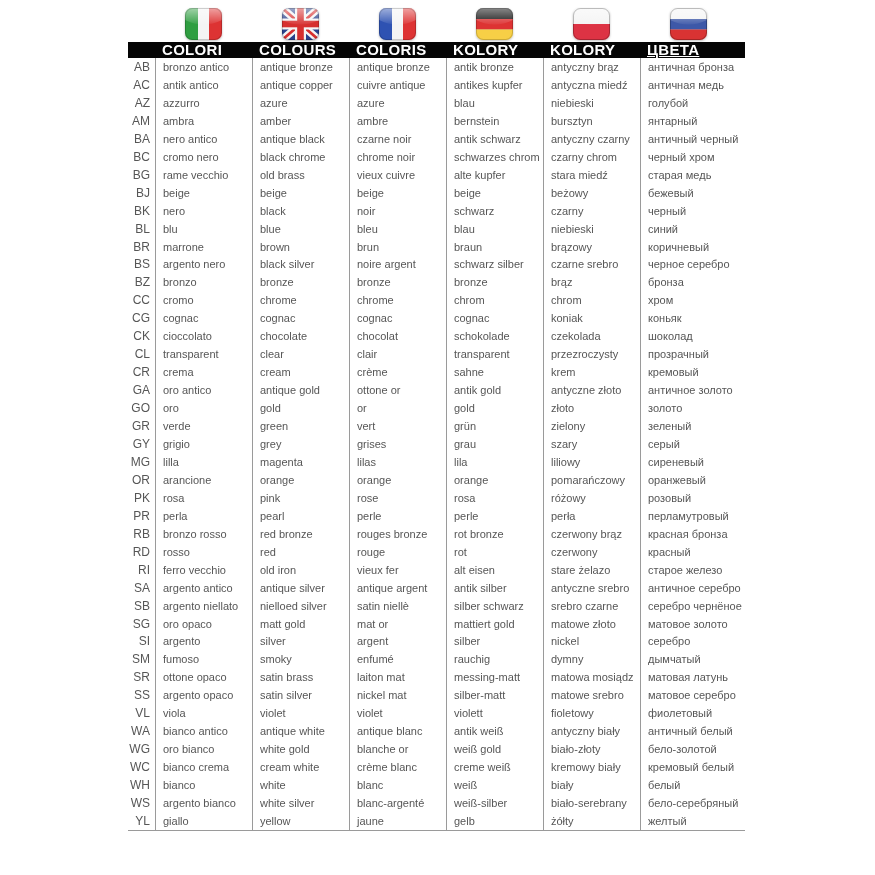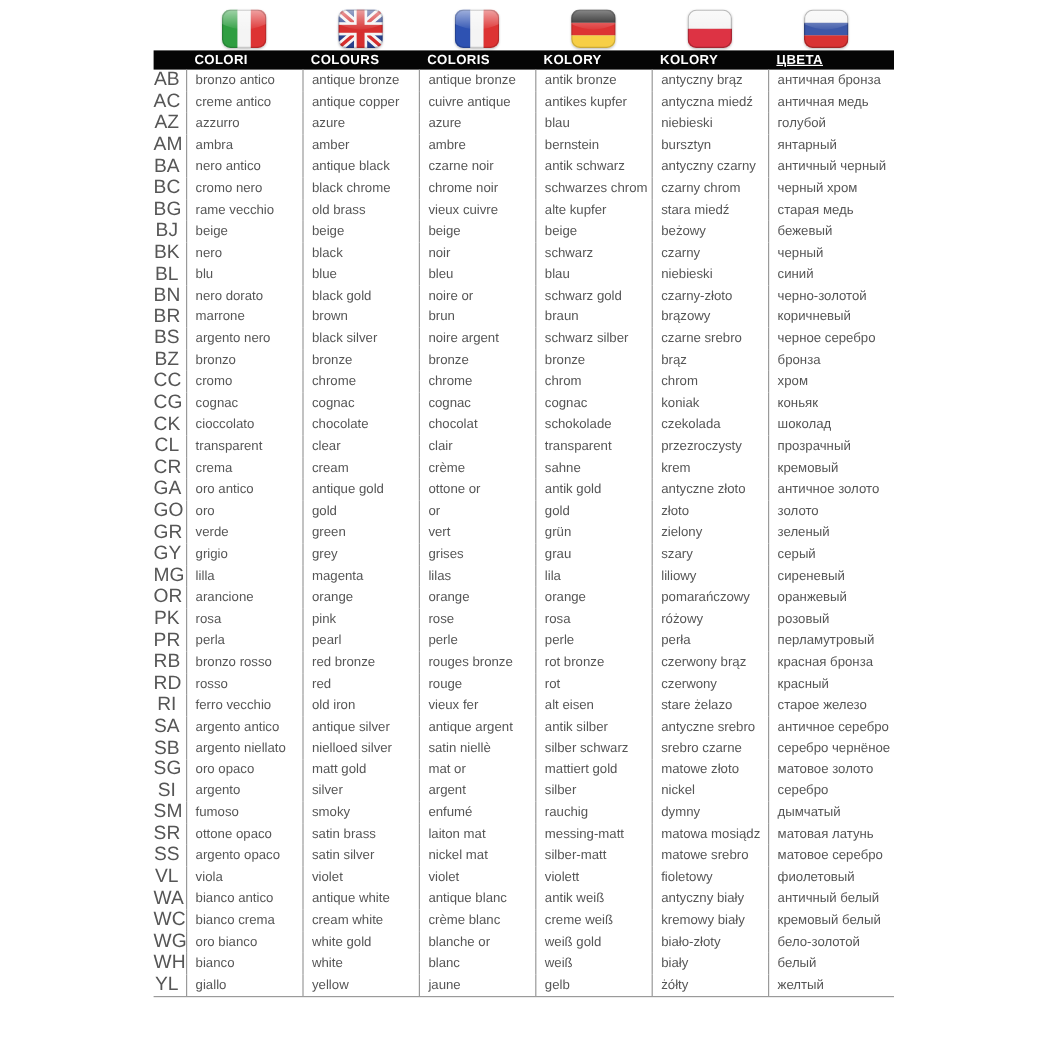--- a/index.html
+++ b/index.html
@@ -9,30 +9,30 @@
 
   
   .flag{position:absolute;top:8px;width:37px;height:32px;}
   .flag svg{display:block;filter:drop-shadow(0 1px 1px rgba(0,0,0,0.25));}
 
   
   .header-bar{position:absolute;left:128px;top:42px;width:617px;height:16px;
               background:#050505;display:flex;align-items:center;}
   .header-spacer{width:27px;flex:0 0 27px;}
   .header-cell{flex:0 0 97px;width:97px;box-sizing:border-box;padding-left:7px;
-               color:#ffffff;font-size:11px;font-weight:bold;letter-spacing:0.3px;
+               color:#ffffff;font-size:15px;font-weight:bold;letter-spacing:0.3px;
                white-space:nowrap;line-height:16px;}
   .header-cell.last{flex:0 0 105px;width:105px;text-decoration:underline;}
 
   
   .rows{position:absolute;left:128px;top:58px;width:617px;
         border-bottom:1px solid #9a9a9a;}
   .row{display:flex;height:17.96px;align-items:center;}
   .code{flex:0 0 27px;width:27px;box-sizing:border-box;padding-right:5px;
-        text-align:center;font-size:16px;color:#565656;white-space:nowrap;}
+        text-align:right;font-size:12px;color:#565656;white-space:nowrap;}
   .cell{flex:0 0 97px;width:97px;box-sizing:border-box;padding-left:7px;
         border-left:1px solid #9a9a9a;font-size:11px;color:#565656;
         white-space:nowrap;overflow:visible;height:100%;
         display:flex;align-items:center;}
   .cell:last-child{flex:0 0 105px;width:105px;}
 </style>
 </head>
 <body>
 
 <div class="page">
@@ -181,21 +181,21 @@
         <span class="code">AB</span>
         <span class="cell">bronzo antico</span>
         <span class="cell">antique bronze</span>
         <span class="cell">antique bronze</span>
         <span class="cell">antik bronze</span>
         <span class="cell">antyczny brąz</span>
         <span class="cell">античная бронза</span>
       </div>
       <div class="row">
         <span class="code">AC</span>
-        <span class="cell">creme antico</span>
+        <span class="cell">antik antico</span>
         <span class="cell">antique copper</span>
         <span class="cell">cuivre antique</span>
         <span class="cell">antikes kupfer</span>
         <span class="cell">antyczna miedź</span>
         <span class="cell">античная медь</span>
       </div>
       <div class="row">
         <span class="code">AZ</span>
         <span class="cell">azzurro</span>
         <span class="cell">azure</span>
@@ -261,29 +261,20 @@
       <div class="row">
         <span class="code">BL</span>
         <span class="cell">blu</span>
         <span class="cell">blue</span>
         <span class="cell">bleu</span>
         <span class="cell">blau</span>
         <span class="cell">niebieski</span>
         <span class="cell">синий</span>
       </div>
       <div class="row">
-        <span class="code">BN</span>
-        <span class="cell">nero dorato</span>
-        <span class="cell">black gold</span>
-        <span class="cell">noire or</span>
-        <span class="cell">schwarz gold</span>
-        <span class="cell">czarny-złoto</span>
-        <span class="cell">черно-золотой</span>
-      </div>
-      <div class="row">
         <span class="code">BR</span>
         <span class="cell">marrone</span>
         <span class="cell">brown</span>
         <span class="cell">brun</span>
         <span class="cell">braun</span>
         <span class="cell">brązowy</span>
         <span class="cell">коричневый</span>
       </div>
       <div class="row">
         <span class="code">BS</span>
@@ -522,47 +513,56 @@
       <div class="row">
         <span class="code">WA</span>
         <span class="cell">bianco antico</span>
         <span class="cell">antique white</span>
         <span class="cell">antique blanc</span>
         <span class="cell">antik weiß</span>
         <span class="cell">antyczny biały</span>
         <span class="cell">античный белый</span>
       </div>
       <div class="row">
+        <span class="code">WG</span>
+        <span class="cell">oro bianco</span>
+        <span class="cell">white gold</span>
+        <span class="cell">blanche or</span>
+        <span class="cell">weiß gold</span>
+        <span class="cell">biało-złoty</span>
+        <span class="cell">бело-золотой</span>
+      </div>
+      <div class="row">
         <span class="code">WC</span>
         <span class="cell">bianco crema</span>
         <span class="cell">cream white</span>
         <span class="cell">crème blanc</span>
         <span class="cell">creme weiß</span>
         <span class="cell">kremowy biały</span>
         <span class="cell">кремовый белый</span>
       </div>
       <div class="row">
-        <span class="code">WG</span>
-        <span class="cell">oro bianco</span>
-        <span class="cell">white gold</span>
-        <span class="cell">blanche or</span>
-        <span class="cell">weiß gold</span>
-        <span class="cell">biało-złoty</span>
-        <span class="cell">бело-золотой</span>
-      </div>
-      <div class="row">
         <span class="code">WH</span>
         <span class="cell">bianco</span>
         <span class="cell">white</span>
         <span class="cell">blanc</span>
         <span class="cell">weiß</span>
         <span class="cell">biały</span>
         <span class="cell">белый</span>
       </div>
       <div class="row">
+        <span class="code">WS</span>
+        <span class="cell">argento bianco</span>
+        <span class="cell">white silver</span>
+        <span class="cell">blanc-argenté</span>
+        <span class="cell">weiß-silber</span>
+        <span class="cell">biało-serebrany</span>
+        <span class="cell">бело-серебряный</span>
+      </div>
+      <div class="row">
         <span class="code">YL</span>
         <span class="cell">giallo</span>
         <span class="cell">yellow</span>
         <span class="cell">jaune</span>
         <span class="cell">gelb</span>
         <span class="cell">żółty</span>
         <span class="cell">желтый</span>
       </div>
     </div>
 

